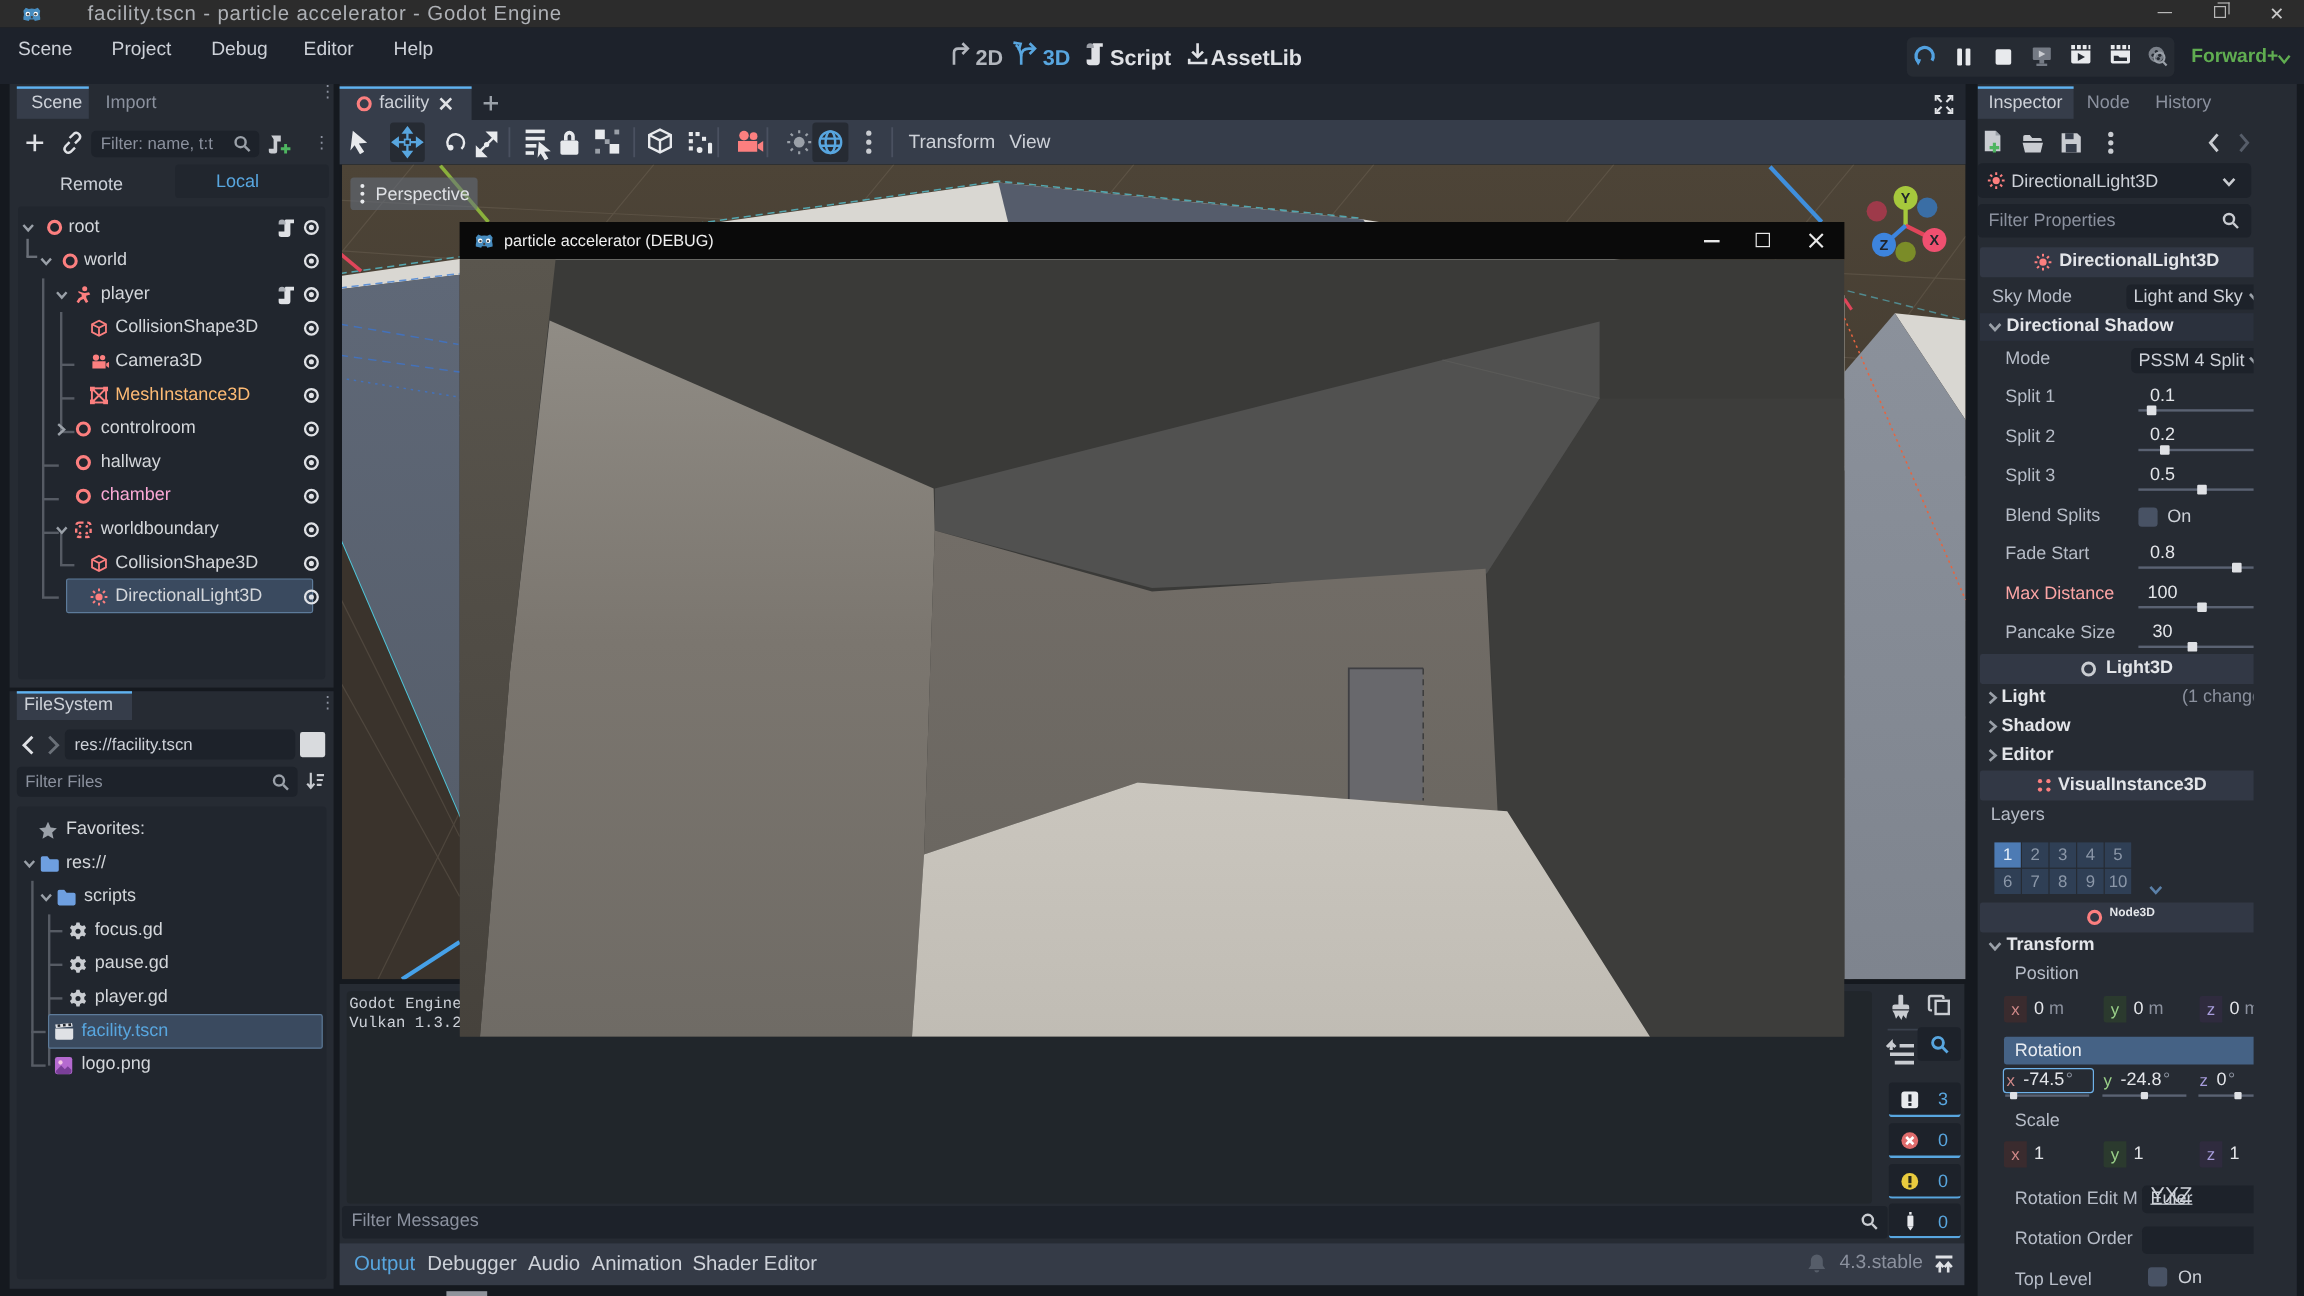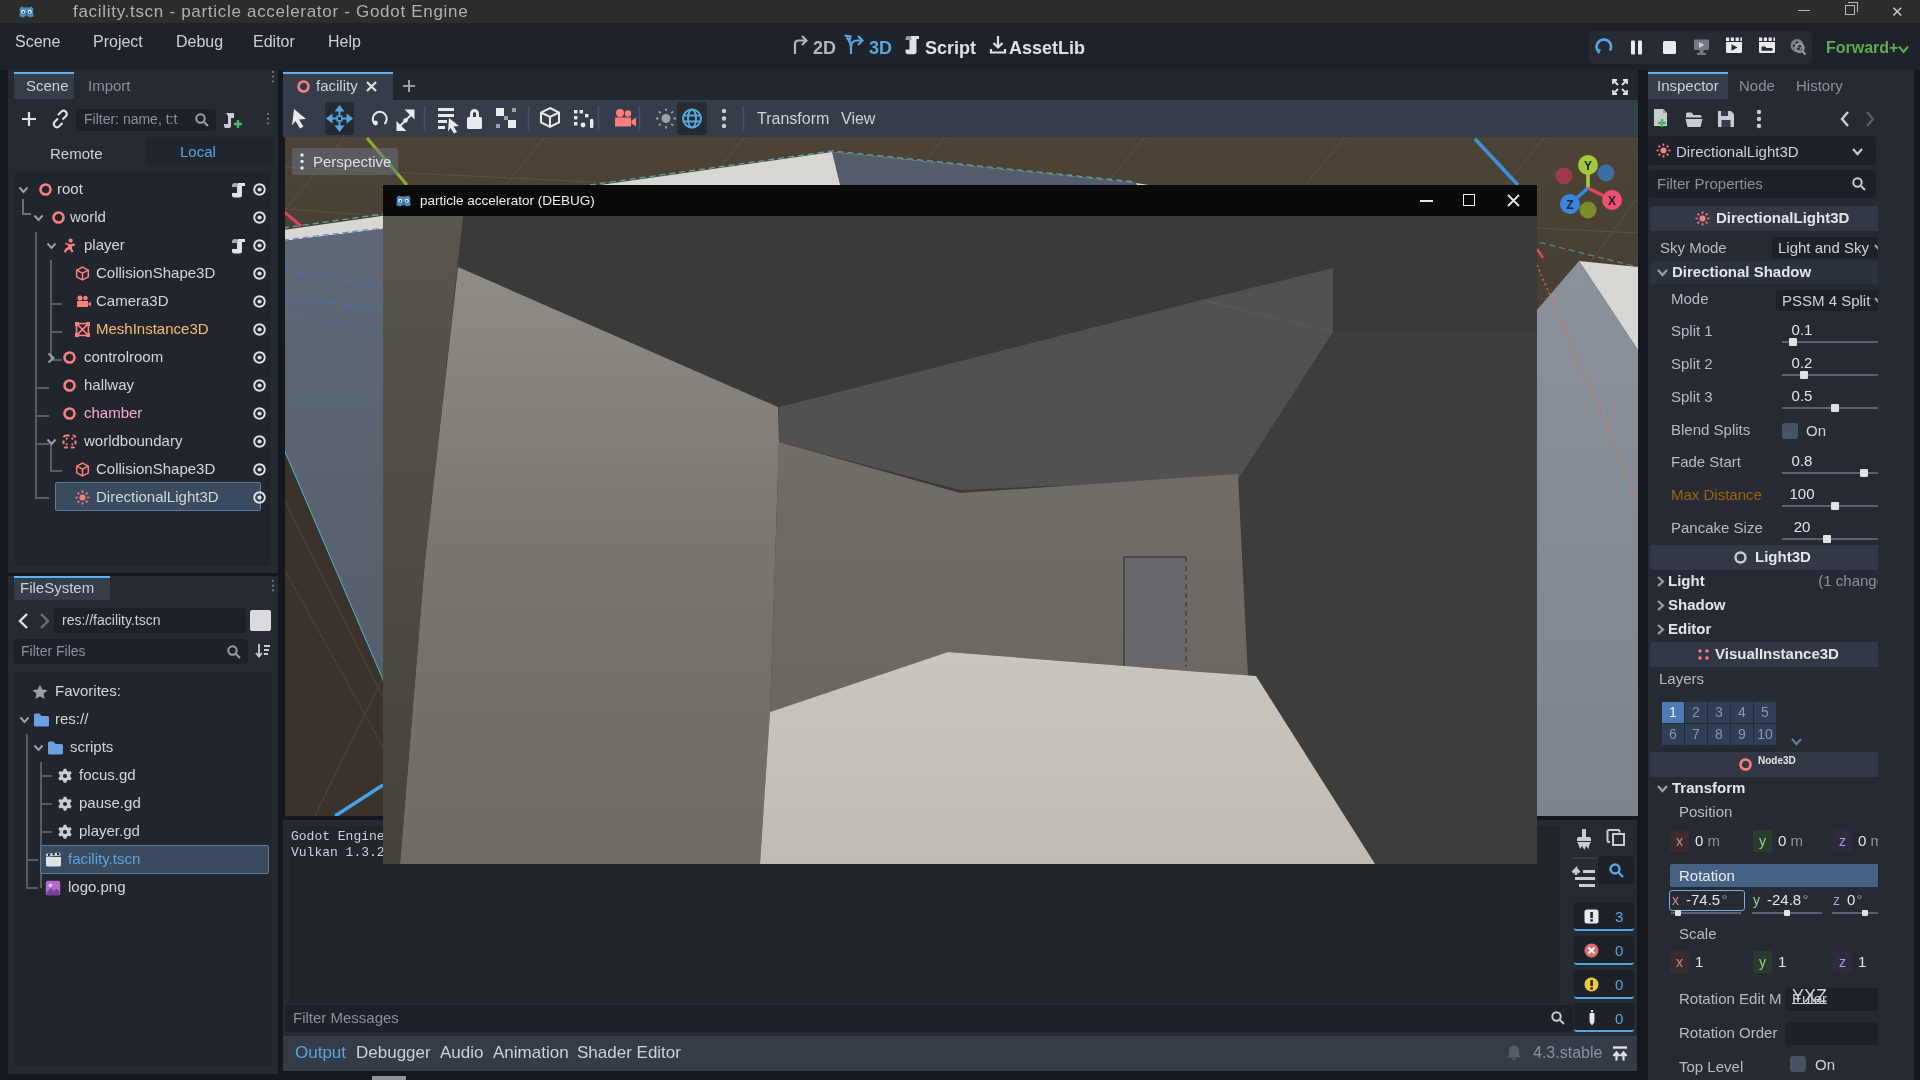--- a/index.html
+++ b/index.html
@@ -818,26 +818,26 @@
 <div class="abs" style="left:104px;top:317px;width:100px;text-align:center;font-size:15px;color:#e3e5e9;">0.5</div>
 <div class="abs" style="left:134px;top:337px;width:100px;height:2px;background:#5a6272;"></div>
 <div class="abs" style="left:183px;top:334px;width:8px;height:8px;background:#dfe1e5;border-radius:1px;"></div>
 <div class="abs" style="left:23px;top:351px;font-size:15px;color:#b6bcc7;white-space:nowrap;">Blend Splits</div>
 <div class="abs" style="left:134px;top:353px;width:16px;height:16px;background:#49536400;border:0;border-radius:3px;background:#485264;"></div>
 <div class="abs txt" style="left:158px;top:352px;font-size:15px;">On</div>
 <div class="abs" style="left:23px;top:383px;font-size:15px;color:#b6bcc7;white-space:nowrap;">Fade Start</div>
 <div class="abs" style="left:104px;top:382px;width:100px;text-align:center;font-size:15px;color:#e3e5e9;">0.8</div>
 <div class="abs" style="left:134px;top:402px;width:100px;height:2px;background:#5a6272;"></div>
 <div class="abs" style="left:212px;top:399px;width:8px;height:8px;background:#dfe1e5;border-radius:1px;"></div>
-<div class="abs" style="left:23px;top:416px;font-size:15px;color:#a16207;white-space:nowrap;">Max Distance</div>
+<div class="abs" style="left:23px;top:416px;font-size:15px;color:#fca5a5;white-space:nowrap;">Max Distance</div>
 <div class="abs" style="left:104px;top:415px;width:100px;text-align:center;font-size:15px;color:#e3e5e9;">100</div>
 <div class="abs" style="left:134px;top:435px;width:100px;height:2px;background:#5a6272;"></div>
 <div class="abs" style="left:183px;top:432px;width:8px;height:8px;background:#dfe1e5;border-radius:1px;"></div>
 <div class="abs" style="left:23px;top:449px;font-size:15px;color:#b6bcc7;white-space:nowrap;">Pancake Size</div>
-<div class="abs" style="left:104px;top:448px;width:100px;text-align:center;font-size:15px;color:#e3e5e9;">20</div>
+<div class="abs" style="left:104px;top:448px;width:100px;text-align:center;font-size:15px;color:#e3e5e9;">30</div>
 <div class="abs" style="left:134px;top:468px;width:100px;height:2px;background:#5a6272;"></div>
 <div class="abs" style="left:175px;top:465px;width:8px;height:8px;background:#dfe1e5;border-radius:1px;"></div>
 <div class="abs" style="left:2px;top:475px;width:242px;height:25px;background:#323845;border-radius:2px;"></div>
       <svg class="abs" style="left:85px;top:480px;" width="15" height="15" viewBox="0 0 15 15">
         <circle cx="7.5" cy="7.5" r="5" stroke="#c9ccd1" stroke-width="2.4" fill="none"></circle>
       </svg>
       <div class="abs" style="left:107px;top:478px;font-size:15px;font-weight:bold;color:#e3e5e9;">Light3D</div>
 <svg class="abs" style="left:8px;top:505px;" width="9" height="13" viewBox="0 0 9 13">
         <path d="M2 2 L7 6.5 L2 11" stroke="#9aa0a8" stroke-width="2.2" fill="none"></path>
       </svg>

